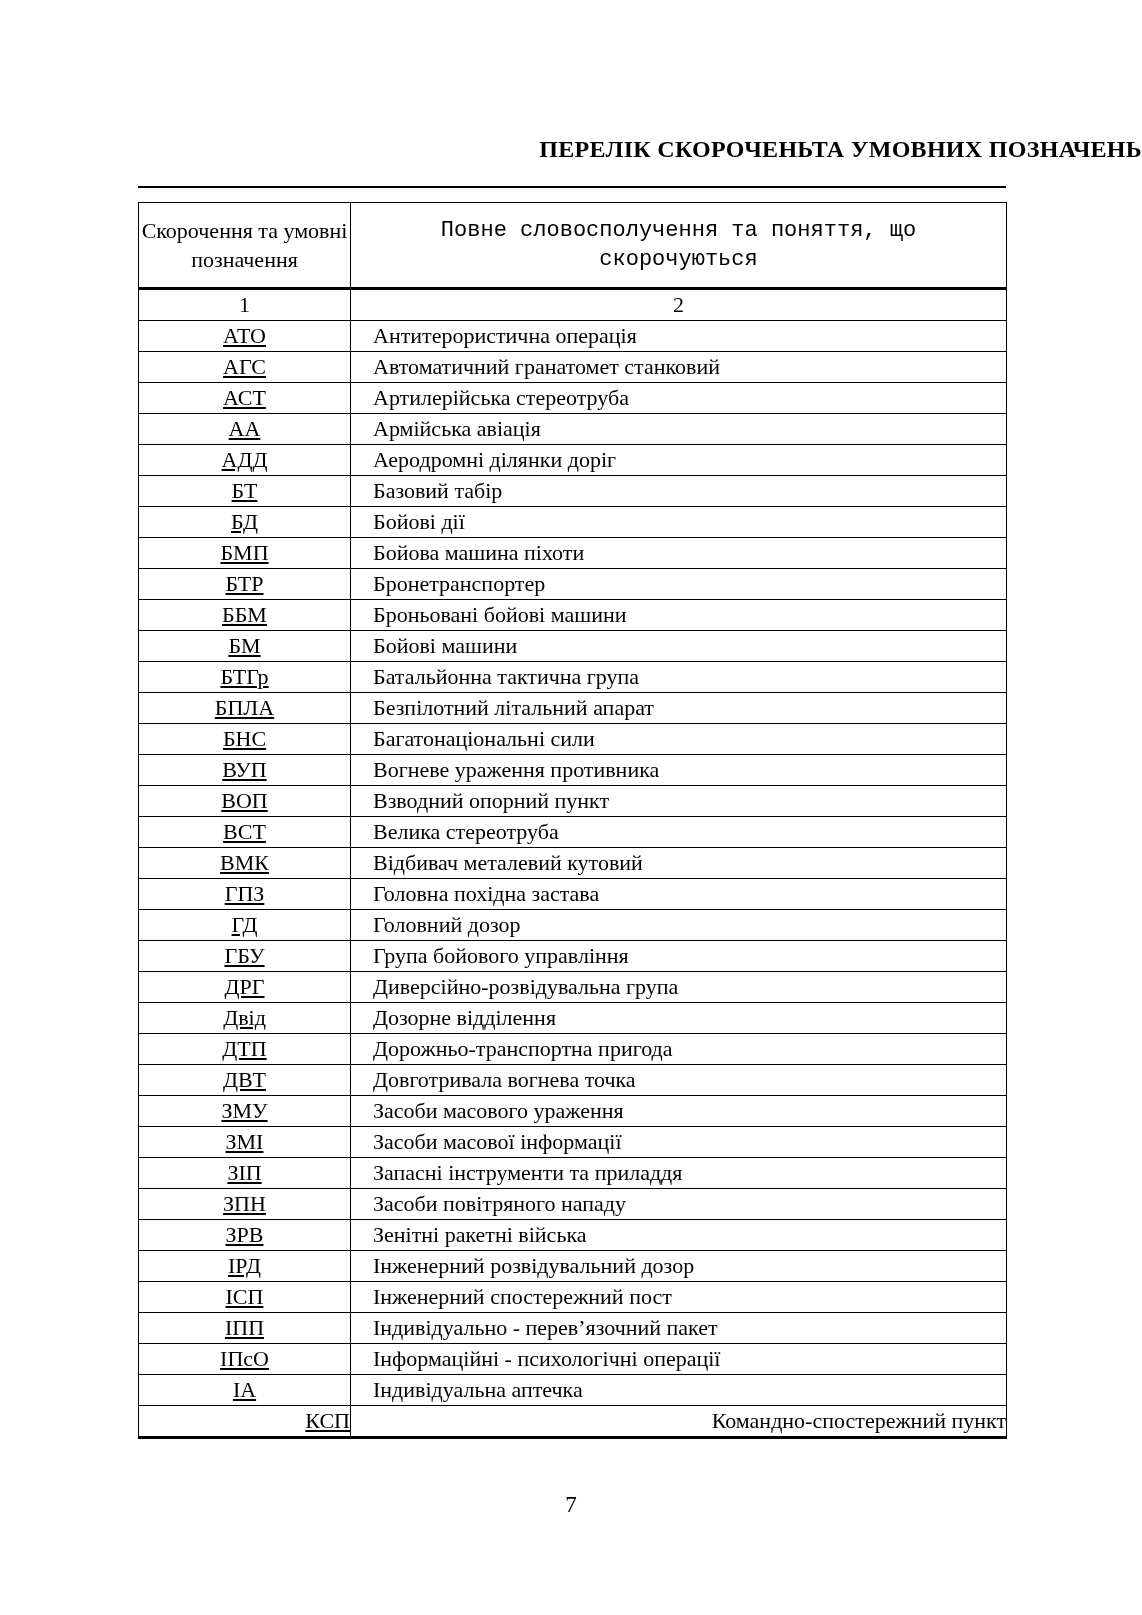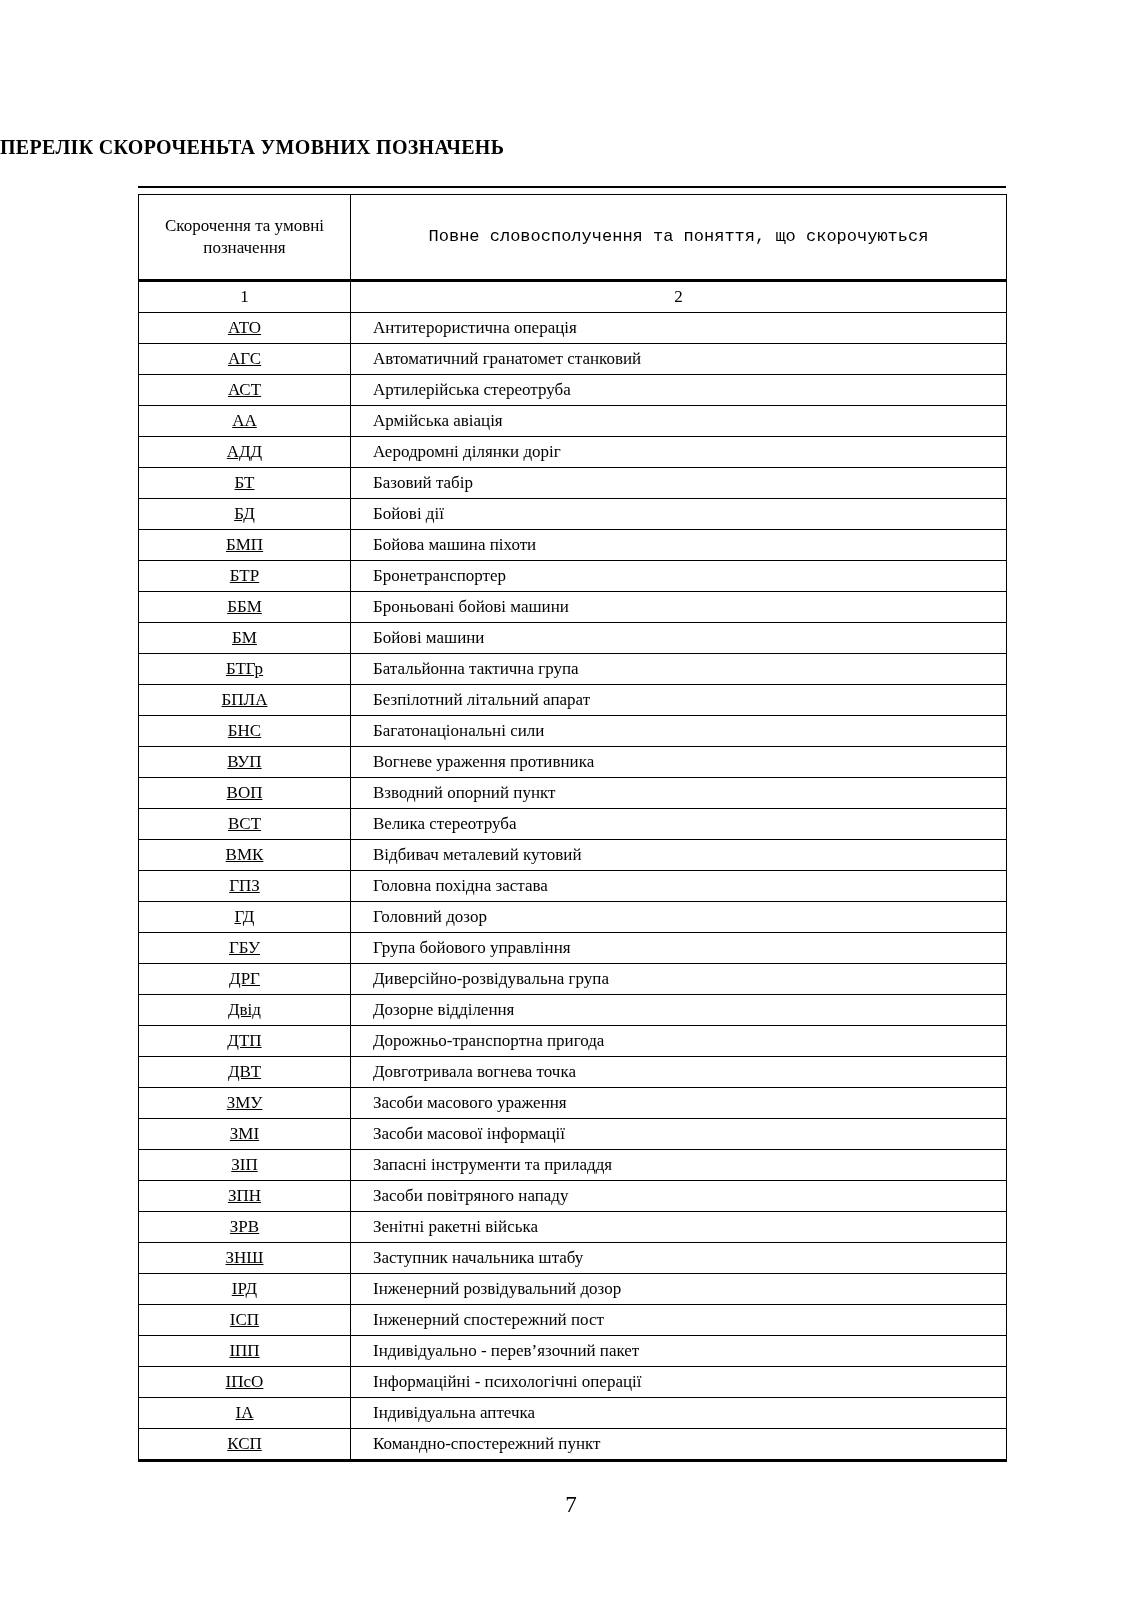--- a/index.html
+++ b/index.html
@@ -14,33 +14,33 @@
     background: #ffffff;
     font-family: "Liberation Serif", "DejaVu Serif", serif;
     color: #000000;
     box-sizing: border-box;
   }
   .doc-title {
     position: absolute;
     top: 136px;
     left: 0;
     width: 1142px;
-    text-align: left;
-    font-size: 20px;
+    text-align: right;
+    font-size: 24px;
     font-weight: bold;
     letter-spacing: 0.3px;
   }
   .abbr-table {
     position: absolute;
-    top: 194px;
+    top: 202px;
     left: 138px;
     width: 868px;
     border-collapse: collapse;
     table-layout: fixed;
-    font-size: 17px;
+    font-size: 22px;
   }
   .abbr-table col.c-abbr { width: 212px; }
   .abbr-table col.c-desc { width: 656px; }
   .abbr-table td {
     border: 1px solid #000000;
     padding: 0;
     vertical-align: middle;
   }
   .abbr-table .header-row td {
     height: 84px;
@@ -64,20 +64,21 @@
     white-space: nowrap;
     text-decoration: underline;
   }
   .abbr-table td.cell-desc {
     text-align: left;
     padding-left: 22px;
     white-space: nowrap;
   }
   .abbr-table tbody tr.data-row:last-child td {
     border-bottom: 3px solid #000000;
+    text-align: right;
   }
   .table-outer-top {
     position: absolute;
     left: 138px;
     top: 186px;
     width: 868px;
     height: 0;
     border-top: 2px solid #000000;
   }
   .page-number {
@@ -228,24 +229,20 @@
         </tr>
         <tr class="data-row">
           <td class="cell-abbr">ЗПН</td>
           <td class="cell-desc">Засоби повітряного нападу</td>
         </tr>
         <tr class="data-row">
           <td class="cell-abbr">ЗРВ</td>
           <td class="cell-desc">Зенітні ракетні війська</td>
         </tr>
         <tr class="data-row">
-          <td class="cell-abbr">ЗНШ</td>
-          <td class="cell-desc">Заступник начальника штабу</td>
-        </tr>
-        <tr class="data-row">
           <td class="cell-abbr">ІРД</td>
           <td class="cell-desc">Інженерний розвідувальний дозор</td>
         </tr>
         <tr class="data-row">
           <td class="cell-abbr">ІСП</td>
           <td class="cell-desc">Інженерний спостережний пост</td>
         </tr>
         <tr class="data-row">
           <td class="cell-abbr">ІПП</td>
           <td class="cell-desc">Індивідуально - перев’язочний пакет</td>

